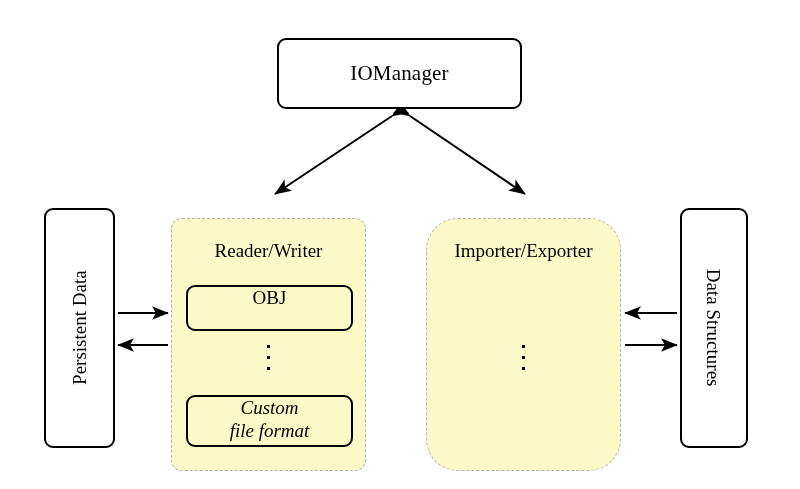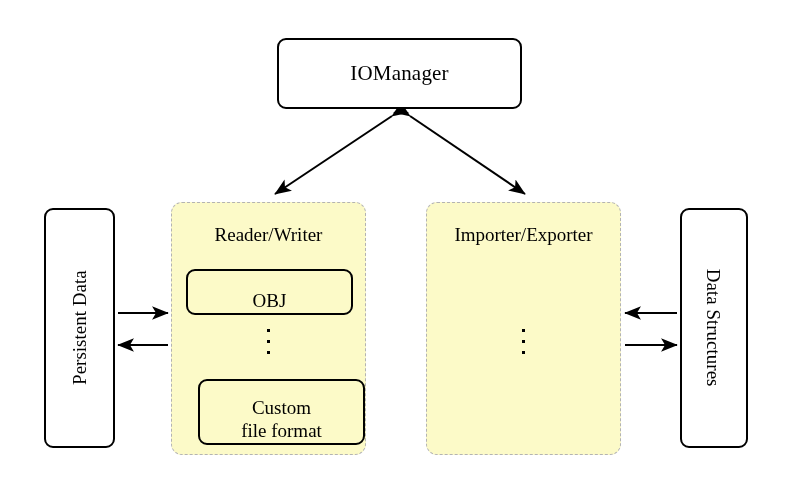--- a/index.html
+++ b/index.html
@@ -67,61 +67,63 @@
   .vlabel.up   { transform: rotate(-90deg); }
   .vlabel.down { transform: rotate(90deg); }
 
   
   .panel {
     position: absolute;
     box-sizing: border-box;
     background: #fcfac8;
     border: 1.6px dashed #b3b3b3;
     border-radius: 11px;
+    margin-top: 16px;
   }
   #panel-readerwriter {
     left: 171px;
     top: 202px;
     width: 195px;
     height: 253px;
   }
   #panel-importerexporter {
     left: 426px;
     top: 202px;
     width: 195px;
     height: 253px;
+    border-radius: 32px;
   }
   .panel-title {
     position: absolute;
     left: 0;
     right: 0;
     top: 21px;
     text-align: center;
     font-size: 19px;
     color: #000000;
     white-space: nowrap;
   }
 
   
   .leaf {
     position: absolute;
     box-sizing: border-box;
     border: 2.4px solid #000000;
     border-radius: 9px;
     background: #fcfac8;
     display: flex;
-    align-items: flex-end;
+    align-items: flex-start;
     justify-content: center;
     text-align: center;
     font-size: 19px;
     color: #000000;
     line-height: 1.2;
   }
   .leaf.top    { left: 14px; top: 66px;  width: 167px; height: 46px; }
-  .leaf.bottom { left: 26px; top: 176px; width: 167px; height: 66px; }
+  .leaf.bottom { left: 14px; top: 176px; width: 167px; height: 52px; font-style: italic; }
 
   
   .vdots {
     position: absolute;
     left: 0;
     right: 0;
     top: 126px;
     text-align: center;
     font-size: 19px;
     color: #000000;

